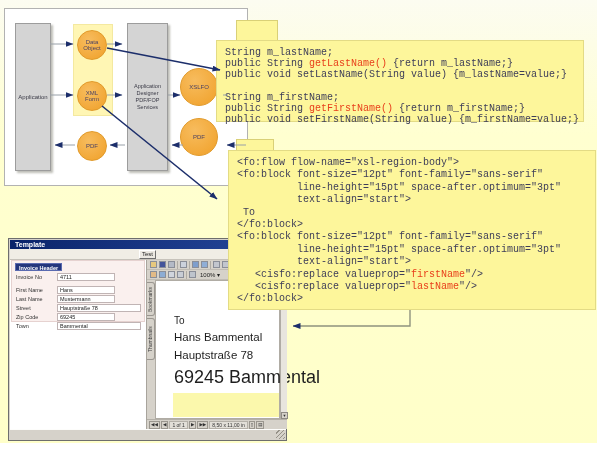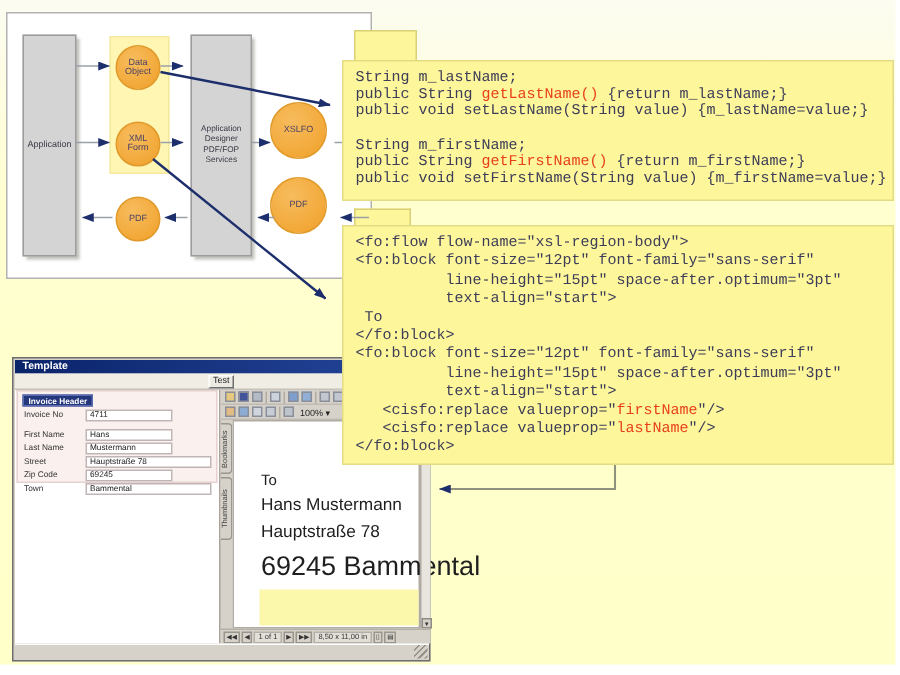--- a/index.html
+++ b/index.html
@@ -28,21 +28,21 @@
   #circle-xslfo      { left:180px; top:68px; width:38px; height:38px; }
   #circle-pdf-right  { left:180px; top:118px; width:38px; height:38px; }
 
   
   .note-tab { position:absolute; background:#fdf69b; border:1px solid #d9d077; border-bottom:none; z-index:9; }
   #tab1 { left:236px; top:20px; width:42px; height:22px; }
   #tab2 { left:236px; top:139px; width:38px; height:13px; }
   .code-note { position:absolute; background:#fdf69b; border:1px solid #e3db85; z-index:10;
                font-family:"Liberation Mono","DejaVu Sans Mono",monospace; font-size:10px;
                color:#3d3d58; padding:6px 0 0 8px; white-space:pre; }
-  #code-java { left:228px; top:40px; width:368px; height:94px; line-height:11.2px;font-family:Liberation Mono, monospace; }
+  #code-java { left:216px; top:40px; width:368px; height:82px; line-height:11.2px;font-family:Liberation Mono, monospace; }
   #code-fo   { left:228px; top:150px; width:368px; height:160px; line-height:12.4px; }
   .cline { height:auto; }
   .hl { color:#e8401c; }
 
   
   #window { left:8px; top:238px; width:279px; height:203px; background:#d6d2ca;
             border:1px solid #6e6e6e; z-index:5; }
   #titlebar { left:1px; top:1px; width:276px; height:9px;
               background:linear-gradient(90deg,#0a246a,#26479c);
               color:#ffffff; font-size:7px; font-weight:bold; line-height:9px; padding-left:5px; }
@@ -197,21 +197,21 @@
           <span id="zoom-level">100% ▾</span>
         </div>
       <div id="vtabs" class="abs">
           <div class="vtab" style="top: 2px; height: 34px;">Bookmarks</div>
           <div class="vtab" style="top: 38px; height: 42px;">Thumbnails</div>
         </div>
       <div id="page-area" class="abs">
         <div></div>
         <div id="page-yellow-block" class="abs"></div>
       <div class="pline pline0">To</div>
-          <div class="pline pline1">Hans Mustermann</div>
+          <div class="pline pline1">Hans Bammental</div>
           <div class="pline pline2">Hauptstraße 78</div>
           <div class="pline pline3">69245 Bammental</div>
         </div>
       <div id="vscroll" class="abs">
         <div class="sbtn" style="top:0;">▲</div>
         <div id="sthumb"></div>
         <div class="sbtn" style="bottom:0;">▼</div>
       </div>
       <div id="vstatus" class="abs">
         <span class="navbtn">◀◀</span>

